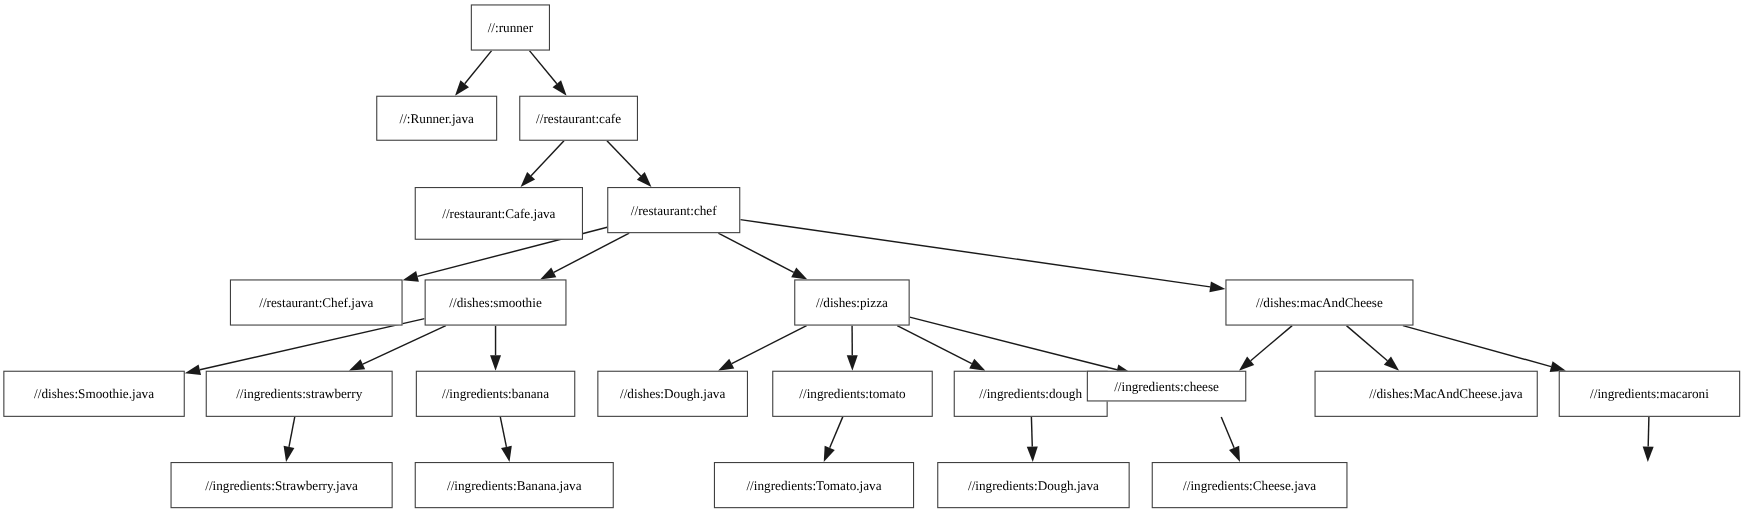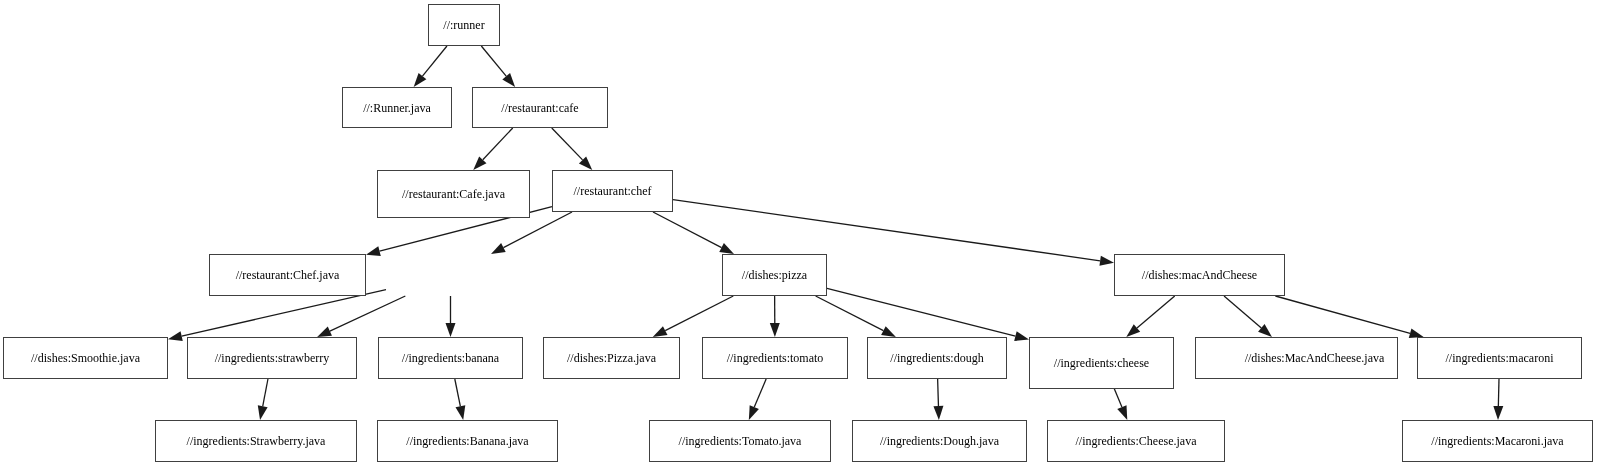--- a/index.html
+++ b/index.html
@@ -96,57 +96,60 @@
       <line x1="1498.9939759036145" y1="379" x2="1498.3432755980373" y2="406.00406268145525" stroke="#1a1a1a" stroke-width="1.3"></line>
       <polygon points="1498.0060240963855,420 1493.3447265557,405.88361571657964 1503.3418246403746,406.12450964633086" fill="#1a1a1a"></polygon>
     </svg>
 
 <div class="node" style="left: 428px; top: 4px; width: 72px; height: 42px;">
       <span>//:runner</span>
     </div>
     <div class="node" style="left: 342px; top: 87px; width: 110px; height: 41px;">
       <span>//:Runner.java</span>
     </div>
-    <div class="node" style="left: 472px; top: 87px; width: 136px; height: 41px;">
+    <div class="node" style="left: 472px; top: 87px; width: 108px; height: 41px;">
       <span>//restaurant:cafe</span>
     </div>
     <div class="node" style="left: 377px; top: 170px; width: 153px; height: 48px;">
       <span>//restaurant:Cafe.java</span>
     </div>
     <div class="node" style="left: 552px; top: 170px; width: 121px; height: 42px;">
       <span>//restaurant:chef</span>
     </div>
     <div class="node" style="left: 209px; top: 254px; width: 157px; height: 42px;">
       <span>//restaurant:Chef.java</span>
+    </div>
+    <div class="node" style="left: 386px; top: 254px; width: 129px; height: 42px;">
+      <span>//dishes:smoothie</span>
     </div>
     <div class="node" style="left: 722px; top: 254px; width: 105px; height: 42px;">
       <span>//dishes:pizza</span>
     </div>
     <div class="node" style="left: 1114px; top: 254px; width: 171px; height: 42px;">
       <span>//dishes:macAndCheese</span>
     </div>
     <div class="node" style="left: 3px; top: 337px; width: 165px; height: 42px;">
       <span>//dishes:Smoothie.java</span>
     </div>
     <div class="node" style="left: 187px; top: 337px; width: 170px; height: 42px;">
       <span>//ingredients:strawberry</span>
     </div>
     <div class="node" style="left: 378px; top: 337px; width: 145px; height: 42px;">
       <span>//ingredients:banana</span>
     </div>
     <div class="node" style="left: 543px; top: 337px; width: 137px; height: 42px;">
-      <span>//dishes:Pizza.java</span>
+      <span>//dishes:Dough.java</span>
     </div>
     <div class="node" style="left: 702px; top: 337px; width: 146px; height: 42px; text-align: right;">
       <span>//ingredients:tomato</span>
     </div>
     <div class="node" style="left: 867px; top: 337px; width: 140px; height: 42px;">
       <span>//ingredients:dough</span>
     </div>
-    <div class="node" style="left: 1029px; top: 337px; width: 145px; height: 52px; justify-content: center;">
+    <div class="node" style="left: 988px; top: 337px; width: 145px; height: 28px; justify-content: center;">
       <span>//ingredients:cheese</span>
     </div>
     <div class="node" style="left: 1195px; top: 337px; width: 203px; height: 42px; padding-left: 36px;">
       <span>//dishes:MacAndCheese.java</span>
     </div>
     <div class="node" style="left: 1417px; top: 337px; width: 165px; height: 42px;">
       <span>//ingredients:macaroni</span>
     </div>
     <div class="node" style="left: 155px; top: 420px; width: 202px; height: 42px;">
       <span>//ingredients:Strawberry.java</span>
@@ -156,16 +159,13 @@
     </div>
     <div class="node" style="left: 649px; top: 420px; width: 182px; height: 42px;">
       <span>//ingredients:Tomato.java</span>
     </div>
     <div class="node" style="left: 852px; top: 420px; width: 175px; height: 42px;">
       <span>//ingredients:Dough.java</span>
     </div>
     <div class="node" style="left: 1047px; top: 420px; width: 178px; height: 42px;">
       <span>//ingredients:Cheese.java</span>
     </div>
-    <div class="node" style="left: 1402px; top: 420px; width: 191px; height: 42px;">
-      <span>//ingredients:Macaroni.java</span>
-    </div>
   </div>
 
 </body></html>

